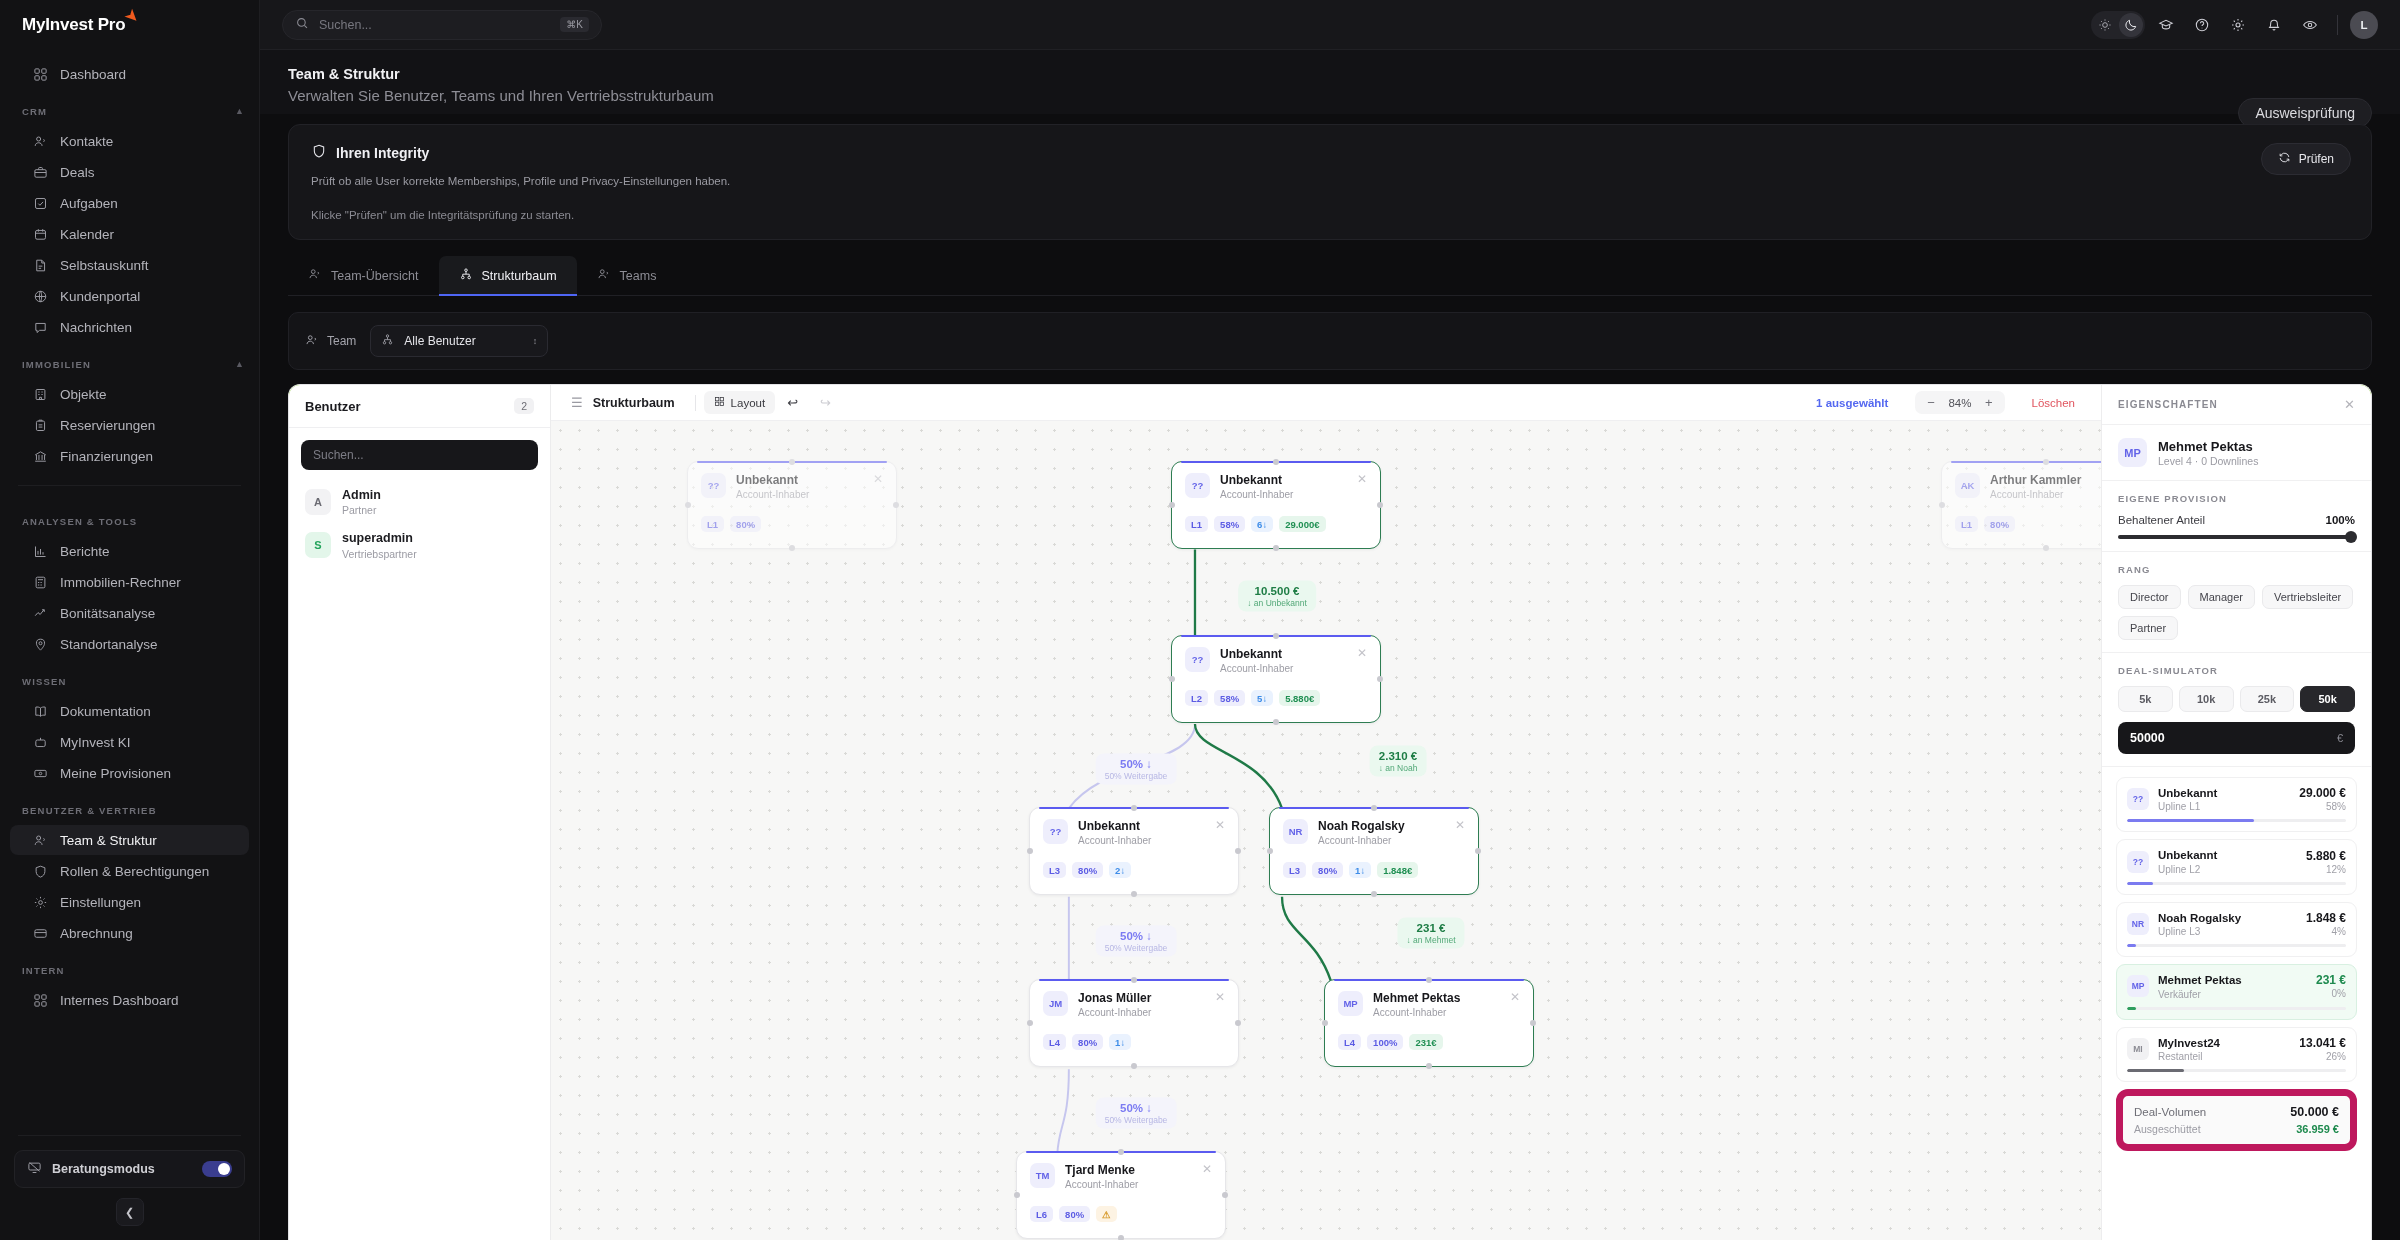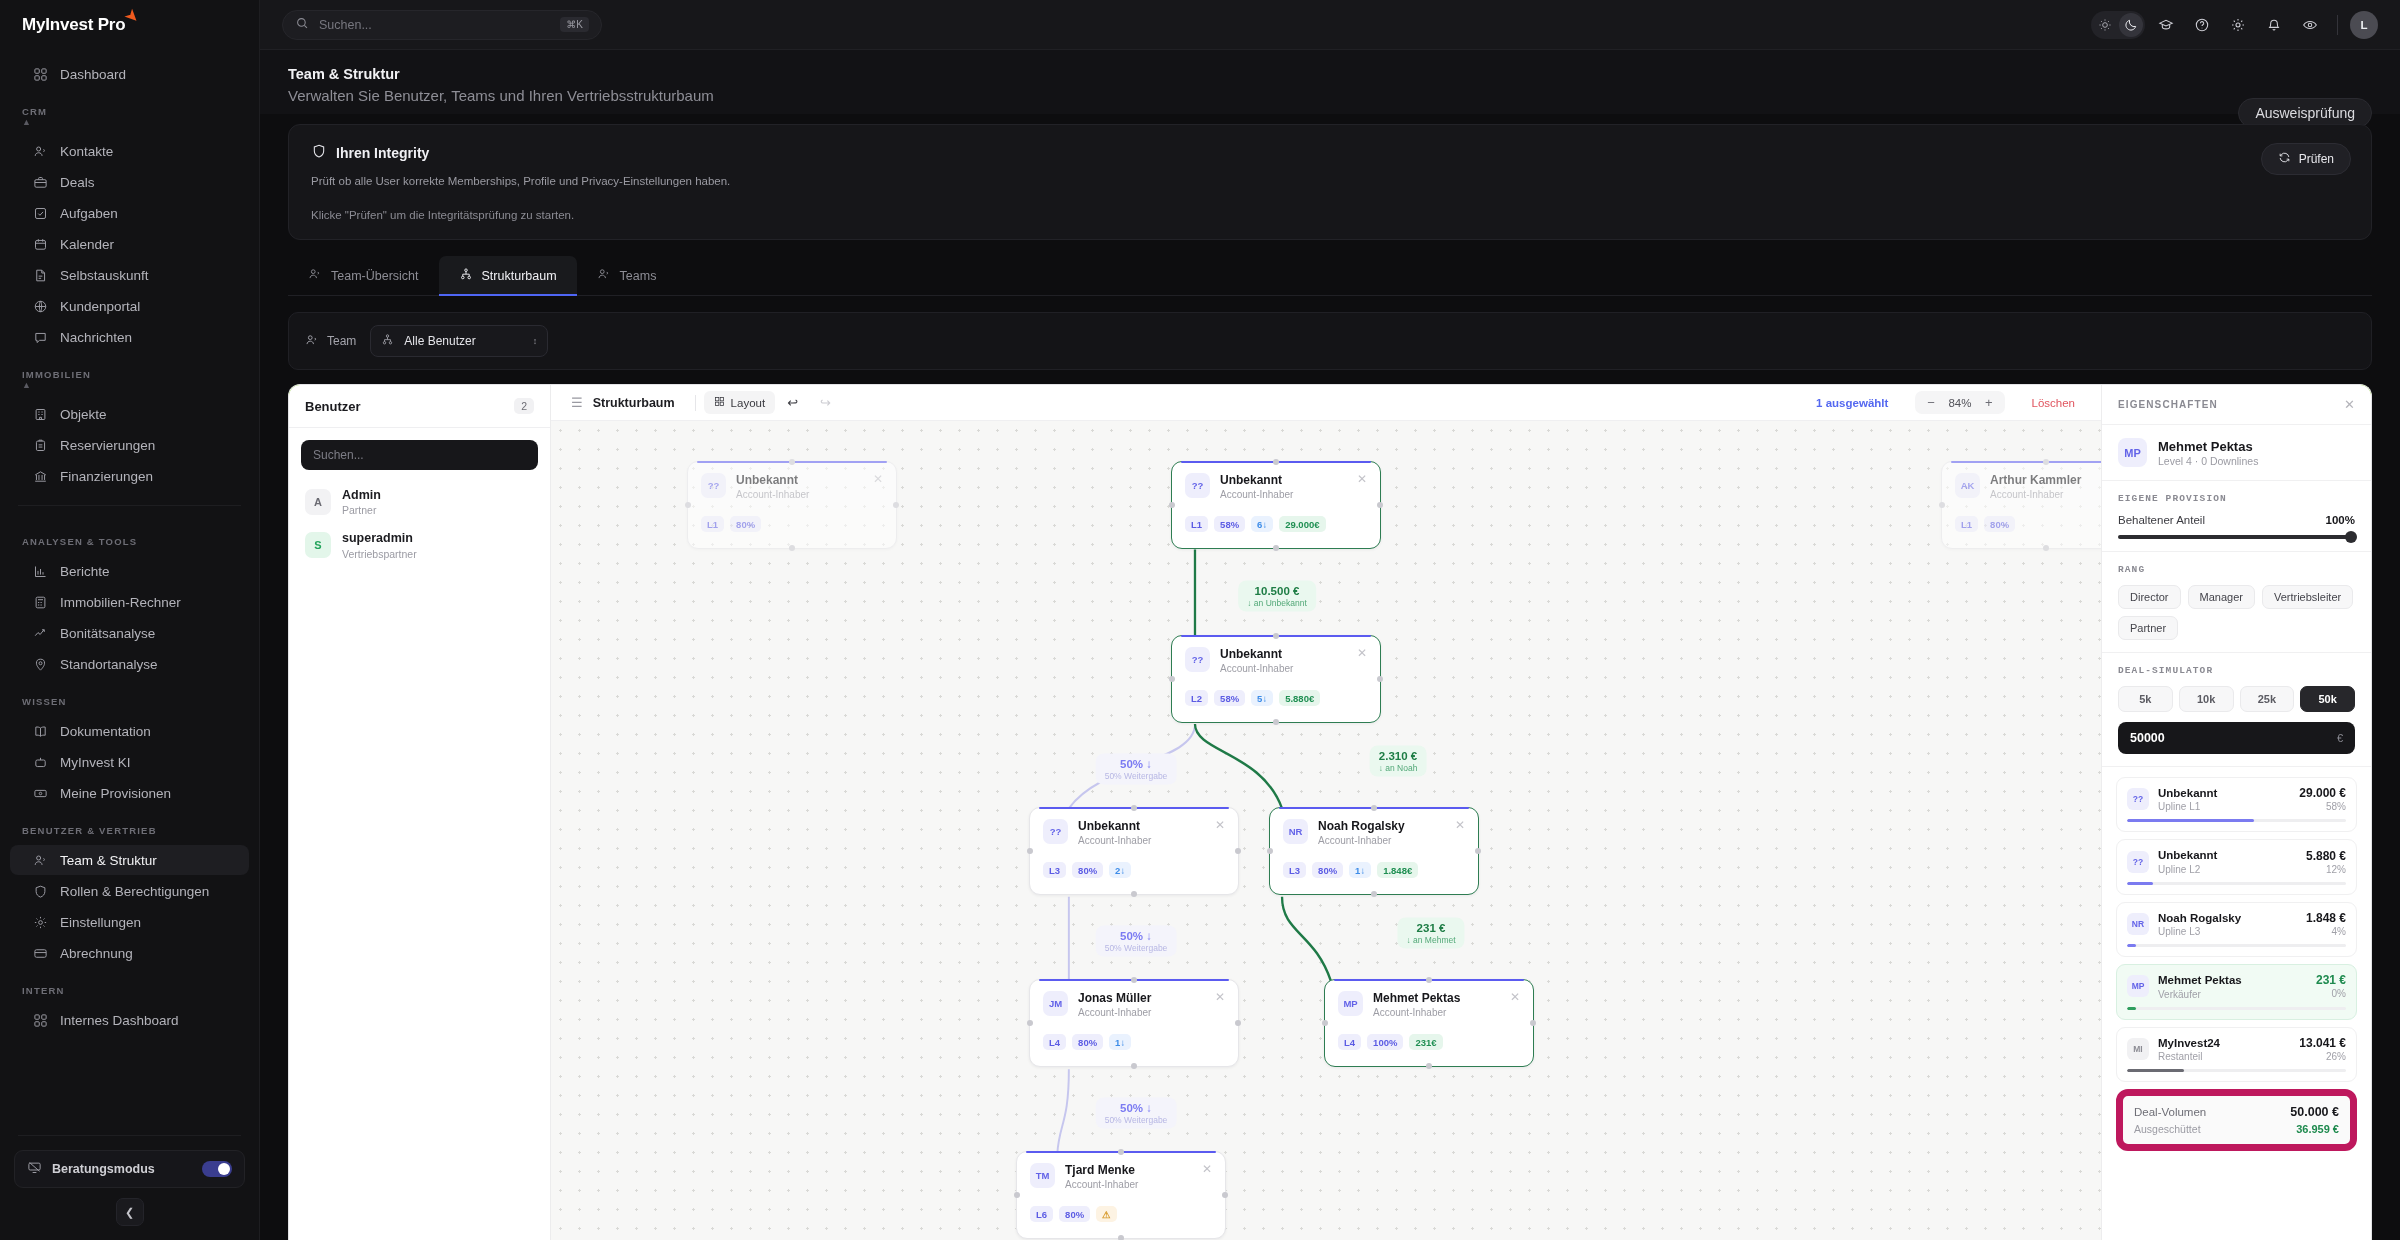--- a/index.html
+++ b/index.html
@@ -22,21 +22,21 @@
     position: relative;
   }
   .brand { height: 50px; display: flex; align-items: center; padding: 1px 22px; }
   .brand-text { font-size: 17px; font-weight: 700; letter-spacing: -.2px; color: #fff; position: relative; }
   .brand-arrow { position: absolute; top: -8px; right: -13px; color: #f05a1e; font-size: 15px; transform: rotate(45deg); }
   .nav { flex: 1 1 auto; padding: 8px 0 0 0; overflow: hidden; }
   .nav-group-label {
     font-size: 9.5px; letter-spacing: 1.2px; font-weight: 700;
     color: #6e6e76; padding: 16px 22px 8px 22px; text-transform: uppercase;
   }
-  .nav-group-head { display: flex; justify-content: space-between; padding-right: 14px; flex-direction: column; }
+  .nav-group-head { display: flex; justify-content: space-between; padding-right: 14px; }
   .nav-chevron { color: #5a5a62; font-size: 9px; }
   .nav-item {
     display: flex; align-items: center; gap: 12px;
     padding: 7px 22px; color: #b4b4bb; font-size: 13.5px;
     cursor: pointer; border-radius: 8px; margin: 1px 10px;
     white-space: nowrap;
   }
   .nav-item.active { background: #1e1e22; color: #f2f2f4; }
   .nav-item .ico { width: 16px; height: 16px; flex: 0 0 16px; display: inline-flex; align-items: center; justify-content: center; color: #9a9aa2; }
   .nav-item svg { width: 15px; height: 15px; stroke: currentColor; fill: none; stroke-width: 1.6; }
@@ -262,21 +262,21 @@
   .pr-close { margin-left: auto; color: #b4b4ba; font-size: 13px; line-height: 1; }
   .pr-user { display: flex; align-items: center; gap: 11px; padding: 13px 16px; border-bottom: 1px solid #f0f0f1; }
   .pr-av {
     width: 29px; height: 29px; flex: 0 0 29px; border-radius: 8px;
     background: #eeeefc; color: #6363e8; font-size: 11px; font-weight: 700;
     display: flex; align-items: center; justify-content: center;
   }
   .pr-name { font-size: 13px; font-weight: 700; color: #17171b; }
   .pr-meta { font-size: 10.5px; color: #9b9ba3; margin-top: 1px; }
   .pr-sec { padding: 12px 16px; border-bottom: 1px solid #f0f0f1; }
-  .pr-sec-label { font-size: 9.5px; letter-spacing: 1.1px; font-weight: 700; color: #8a8a92; margin-bottom: 10px; font-family: Liberation Mono, monospace; }
+  .pr-sec-label { font-size: 9.5px; letter-spacing: 1.1px; font-weight: 700; color: #8a8a92; margin-bottom: 10px; }
   .pr-row { display: flex; align-items: center; }
   .pr-row-lbl { font-size: 11.5px; color: #3a3a40; }
   .pr-row-val { margin-left: auto; font-size: 11.5px; font-weight: 700; color: #17171b; }
   .slider { margin-top: 9px; height: 4px; background: #2c2c30; border-radius: 3px; position: relative; }
   .slider::after { content: ""; position: absolute; right: -2px; top: -4px; width: 12px; height: 12px; border-radius: 50%; background: #2c2c30; }
   .pills { display: flex; flex-wrap: wrap; gap: 7px; }
   .pill {
     border: 1px solid #eaeaec; background: #f7f7f8; border-radius: 7px;
     padding: 5px 11px; font-size: 11px; color: #44444b;
   }

